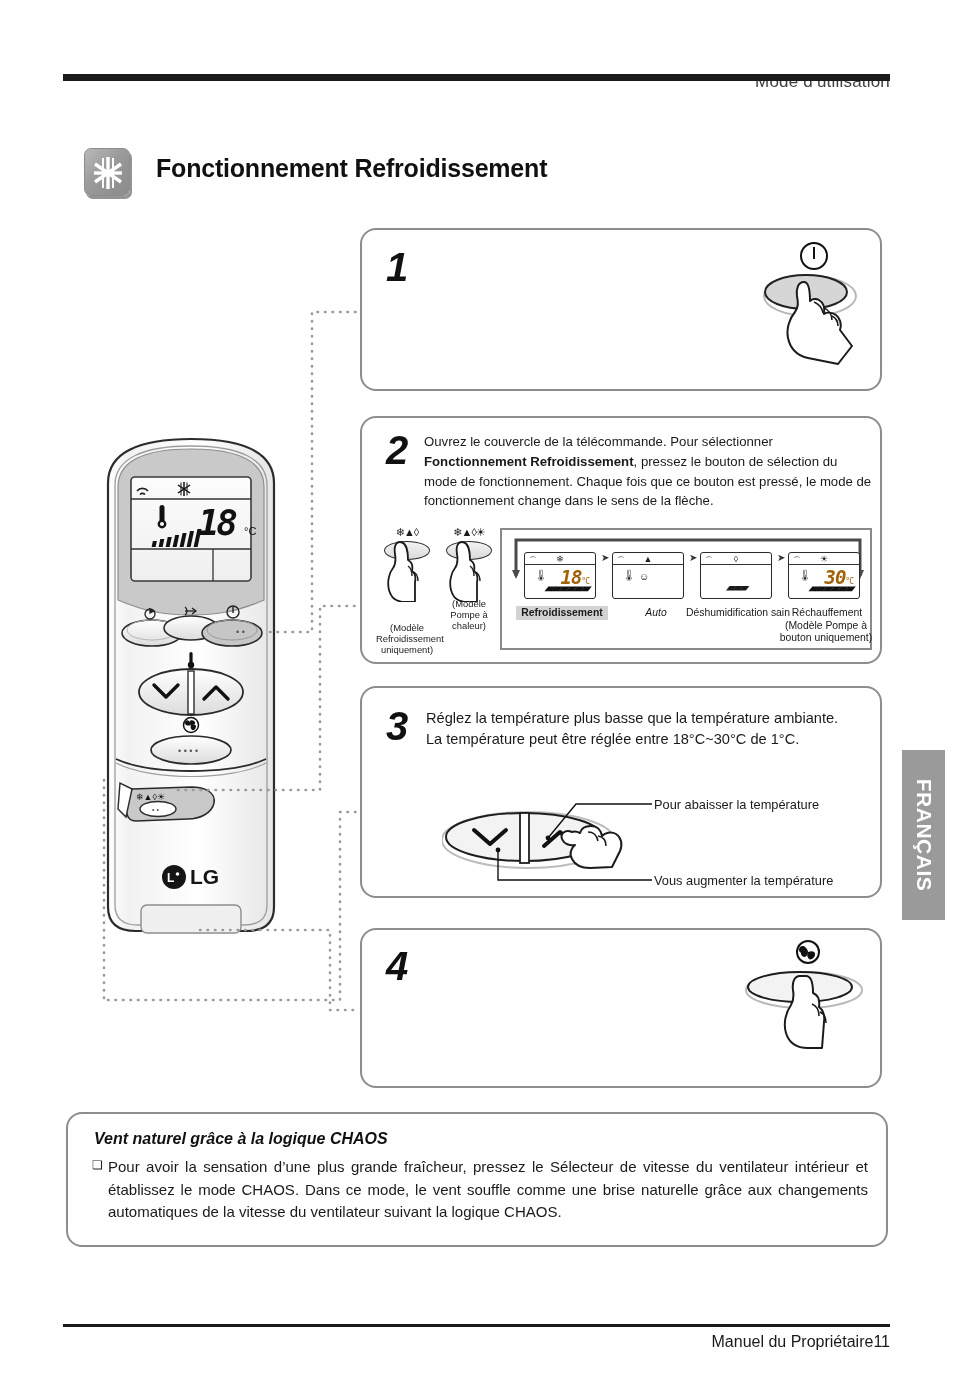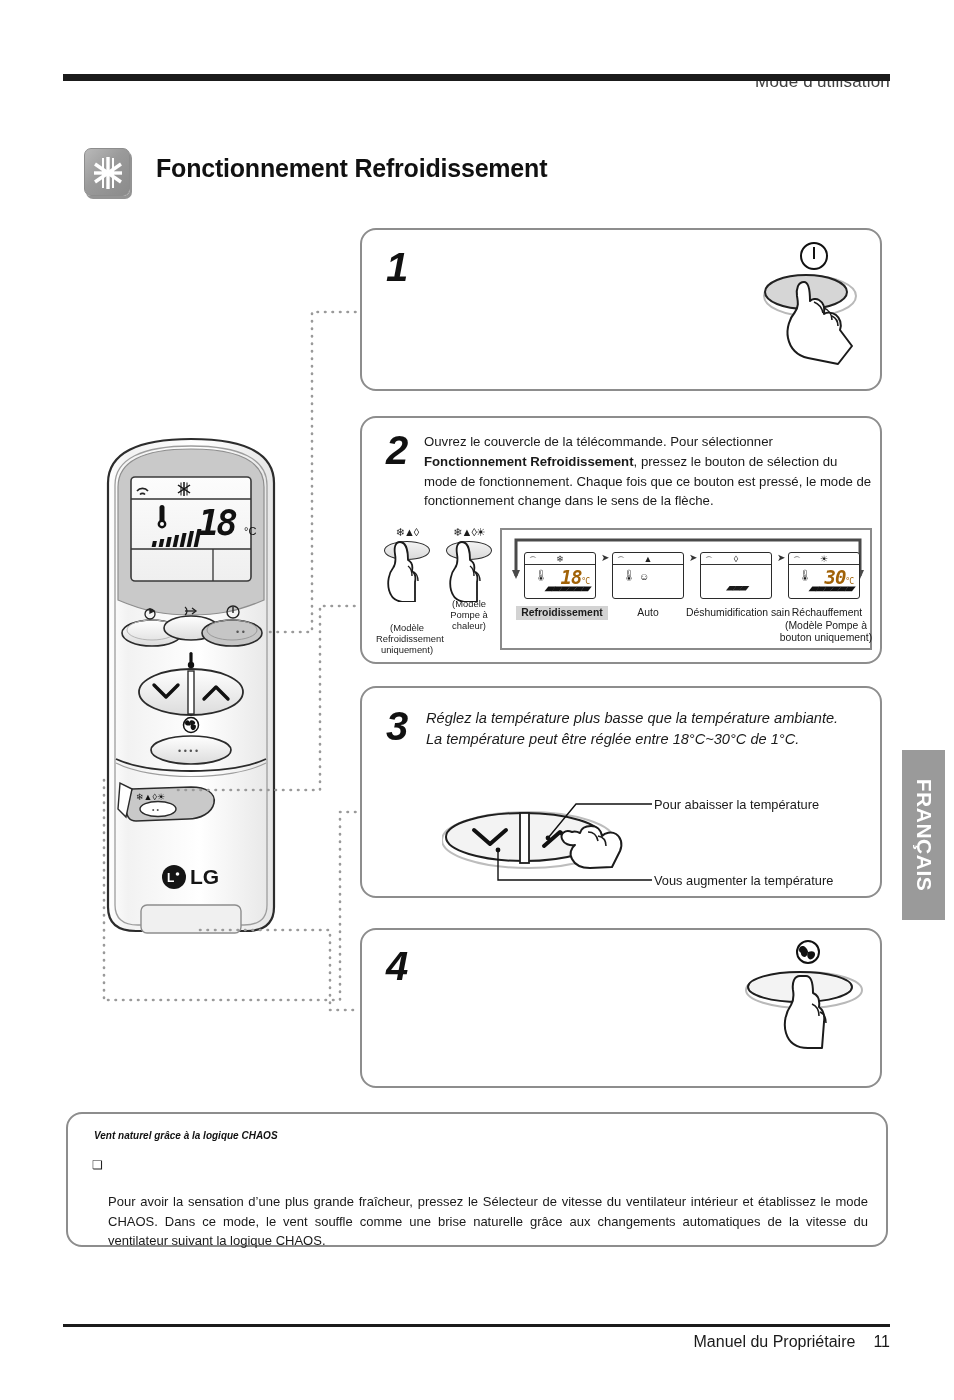--- a/index.html
+++ b/index.html
@@ -115,53 +115,53 @@
   .lcd .dry { position:absolute; left:50%; transform:translateX(-50%); bottom:4px;
               font-size:11px; font-style:italic; font-weight:bold; letter-spacing:-2px; }
   .seq-label {
     position:absolute; font-size:10.4px; text-align:center; color:#1a1a1a; line-height:1.2;
   }
   .seq-label.hl { background:#d3d3d3; padding:1px 3px; font-weight:bold; }
   .seq-arrow { position:absolute; font-size:10px; color:#333; top:22px; }
 
   
   #step3-num { left:24px; top:18px; }
-  #step3-text { left:64px; top:20px; width:420px;font-style:italic; }
+  #step3-text { left:64px; top:20px; width:420px; }
   #step3-fig { position:absolute; left:80px; top:100px; width:420px; height:100px; }
   .callout { position:absolute; font-size:12.8px; color:#1a1a1a; }
 
   
   #step4-num { left:24px; top:16px; }
   #step4-text { left:64px; top:18px; width:300px; }
 
   
   #note-title {
     position:absolute; left:26px; top:16px;
-    font-size:10px; font-weight:bold; font-style:italic; color:#111;
+    font-size:16px; font-weight:bold; font-style:italic; color:#111;
   }
   #note-bullet { position:absolute; left:24px; top:44px; font-size:12px; color:#222; }
   #note-text {
     position:absolute; left:40px; top:42px; width:760px;
-    font-size:13px; line-height:1.5; text-align:justify; color:#1a1a1a;margin-top:36px;
+    font-size:15px; line-height:1.5; text-align:justify; color:#1a1a1a;
   }
 
   
   #side-tab {
     position:absolute; left:902px; top:750px; width:43px; height:170px;
     background:#9a9a9a;
   }
   #side-tab-label {
     position:absolute; left:50%; top:50%;
     transform:translate(-50%,-50%) rotate(90deg);
     white-space:nowrap; color:#fff; font-weight:bold; font-size:21px; letter-spacing:.5px;
   }
 
   
   #footer-rule { position:absolute; left:63px; top:1324px; width:827px; height:2.5px; background:#1b1b1b; }
-  #footer-group { position:absolute; right:64px; top:1333px; display:flex; gap:18px; align-items:flex-end; }
+  #footer-group { position:absolute; right:64px; top:1333px; display:flex; gap:0; align-items:flex-end; }
 
   
   .dots { position:absolute; }
 </style>
 </head>
 <body>
 
 <div id="header-zone">
   <div id="header-title">Mode d’utilisation</div>
   <div id="header-rule"></div>
@@ -405,21 +405,21 @@
       <div class="lcd" style="left:286px;top:22px;">
         <div class="bar"></div>
         <div class="wifi">⌒</div>
         <div class="modeicon">☀</div>
         <div class="thermo">🌡</div>
         <div class="temp"><span>30</span><span class="deg">°<span>C</span></span></div>
         <div class="fanbars">▰▰▰▰▰▰</div>
       </div>
 
       <div class="seq-label hl" style="left:14px;top:76px;width:92px;">Refroidissement</div>
-      <div class="seq-label" style="left:110px;top:77px;width:72px;">Auto</div>
+      <div class="seq-label" style="left:118px;top:77px;width:72px;font-style:italic;">Auto</div>
       <div class="seq-label" style="left:184px;top:77px;width:104px;white-space:nowrap;overflow:hidden;text-align:left;">Déshumidification saine</div>
       <div class="seq-label" style="left:282px;top:77px;width:86px;">Réchauffement</div>
       <div class="seq-label" style="left:276px;top:90px;width:96px;line-height:1.18;">(Modèle Pompe à bouton uniquement)</div>
     </div>
   </div>
 </div>
 
 <div class="step-box" id="step3-box">
   <div class="step-num" id="step3-num">3</div>
   <div class="step-text" id="step3-text" style="white-space:pre-line;">Réglez la température plus basse que la température ambiante.

